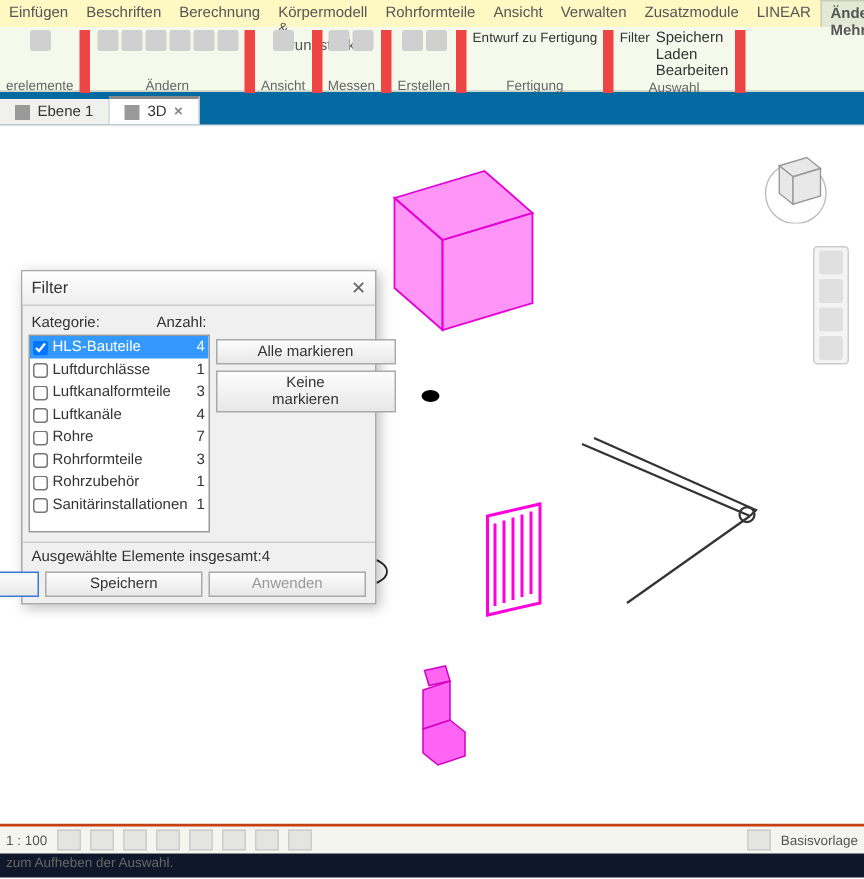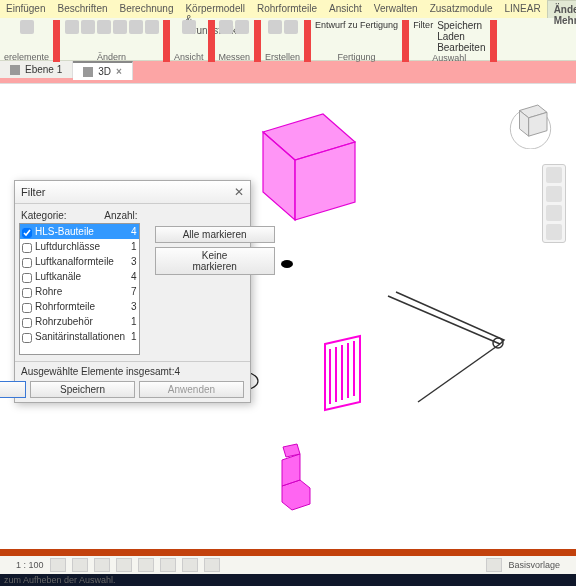--- a/index.html
+++ b/index.html
@@ -5,50 +5,50 @@
 html,body{margin:0;padding:0;font-family:"Segoe UI",Tahoma,sans-serif;font-size:11px;color:#333;width:576px;height:586px;overflow:hidden;background:#fff}
 .ribbon{background:#f5f9eb;border-bottom:1px solid #d4d9c8;height:60px;width:100%;position:relative}
 .menubar{height:18px;background:#fef9c3;display:flex;font-size:10px;color:#555}
 .menubar span{padding:3px 6px;cursor:default}
 .menubar .active{background:#e2e9d4;border:1px solid #c8cfb8;border-bottom:none;font-weight:bold}
 .ribbon-body{display:flex;height:42px;padding:2px 0}
 .ribbon-group{display:flex;flex-direction:column;align-items:center;padding:0 4px;border-right:7px solid #ef4444;height:100%;box-sizing:border-box}
 .ribbon-btns{display:flex;flex-wrap:wrap;gap:2px}
 .ribbon-ico{width:14px;height:14px;background:#d0d0d0;border-radius:2px}
 .ribbon-label{font-size:9px;color:#666;margin-top:auto}
-.tabbar{height:22px;background:#fca5a5;display:flex;align-items:flex-start;border-bottom:1px solid #ddd;font-size:10px}
+.tabbar{height:22px;background:#0369a1;display:flex;align-items:flex-end;border-bottom:1px solid #ddd;font-size:10px}
 .tab{padding:3px 10px;border-right:1px solid #ddd;background:#f0f0ec;display:flex;align-items:center;gap:5px}
 .tab.active{background:#fff;border-top:2px solid #888}
 .tab .close{color:#888;font-weight:bold}
 .ico{width:10px;height:10px;background:#999;display:inline-block}
 .viewport{position:relative;width:100%;height:465px;background:#fff}
 .canvas-svg{position:absolute;top:0;left:0;width:576px;height:465px}
 .viewcube{position:absolute;top:10px;right:18px;width:55px;height:55px}
 .viewcube-svg{width:55px;height:55px}
 .navbar{position:absolute;top:80px;right:10px;width:22px;background:#f4f4f4;border:1px solid #ccc;border-radius:3px;display:flex;flex-direction:column;align-items:center;padding:2px 0;gap:3px}
 .navbar div{width:16px;height:16px;background:#e0e0e0;border-radius:2px}
 .dialog{position:absolute;top:96px;left:14px;width:235px;background:#f0f0f0;border:1px solid #aaa;box-shadow:2px 2px 8px rgba(0,0,0,.25);z-index:10}
 .dlg-title{background:linear-gradient(#fff,#eee);padding:4px 6px;font-size:11px;border-bottom:1px solid #ccc;display:flex;justify-content:space-between;align-items:center}
 .dlg-title .x{font-family:Arial;font-size:12px;color:#666;cursor:default}
-.dlg-body{padding:6px 4px;display:flex;gap:15px}
+.dlg-body{padding:6px 4px;display:flex;gap:4px}
 .list-col{flex:1}
 .list-head{display:flex;justify-content:space-between;padding:0 2px 2px;font-size:10px}
 .listbox{border:1px solid #999;background:#fff;height:130px;overflow:auto}
-.listrow{display:flex;align-items:flex-end;padding:1px 2px;font-size:10px;line-height:13px}
+.listrow{display:flex;align-items:center;padding:1px 2px;font-size:10px;line-height:13px}
 .listrow.sel{background:#3399ff;color:#fff}
 .listrow input{margin:0 3px 0 0;width:10px;height:10px}
 .listrow .cnt{margin-left:auto;padding-left:6px}
 .btncol{display:flex;flex-direction:column;gap:4px;padding-top:16px}
 .btn{background:linear-gradient(#fdfdfd,#e8e8e8);border:1px solid #aaa;font-size:10px;padding:2px 24px;min-width:70px;text-align:center}
 .btn:disabled,.btn.disabled{color:#999}
 .dlg-foot{padding:4px 6px;border-top:1px solid #ccc}
 .dlg-foot .sumrow{display:flex;font-size:10px;margin-bottom:4px}
 .dlg-foot .btnrow{display:flex;justify-content:flex-end;gap:4px}
 .dlg-foot .btnrow .btn{min-width:55px}
-.statusbar{height:18px;background:#f5f5f0;border-top:7px solid #c2410c;display:flex;align-items:center;font-size:9px;color:#555;padding:0 16px;gap:6px}
+.statusbar{height:18px;background:#f5f5f0;border-top:2px solid #c2410c;display:flex;align-items:center;font-size:9px;color:#555;padding:0 4px;gap:6px}
 .statusbar .spacer{width:14px;height:12px;background:#e4e4e0;border:1px solid #ccc}
 .hint{height:14px;font-size:9px;color:#666;padding:1px 4px;background:#0f172a}
 </style>
 </head>
 <body>
 
 <div class="ribbon">
   <div class="menubar">
     <span>Einfügen</span>
     <span>Beschriften</span>

